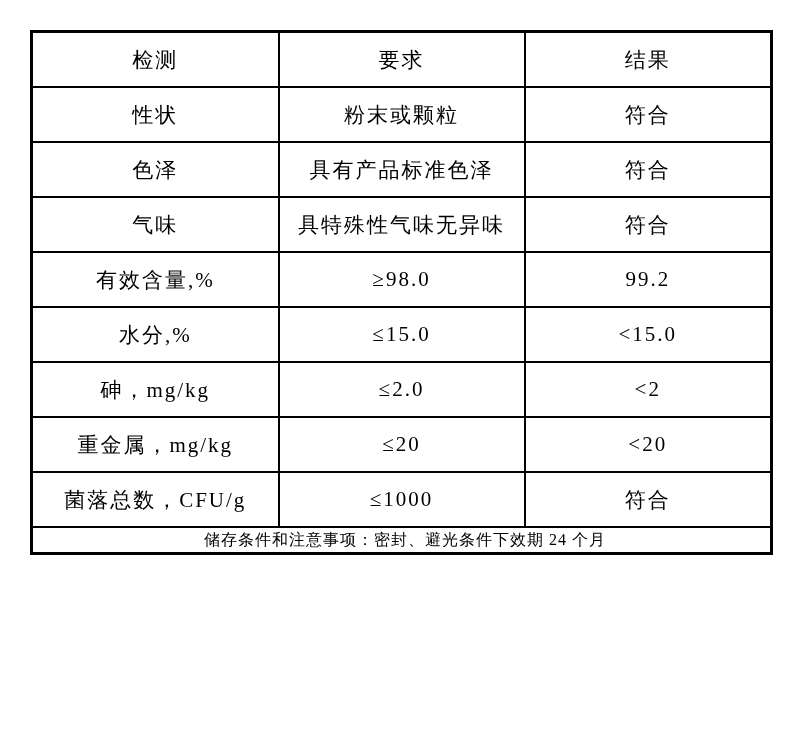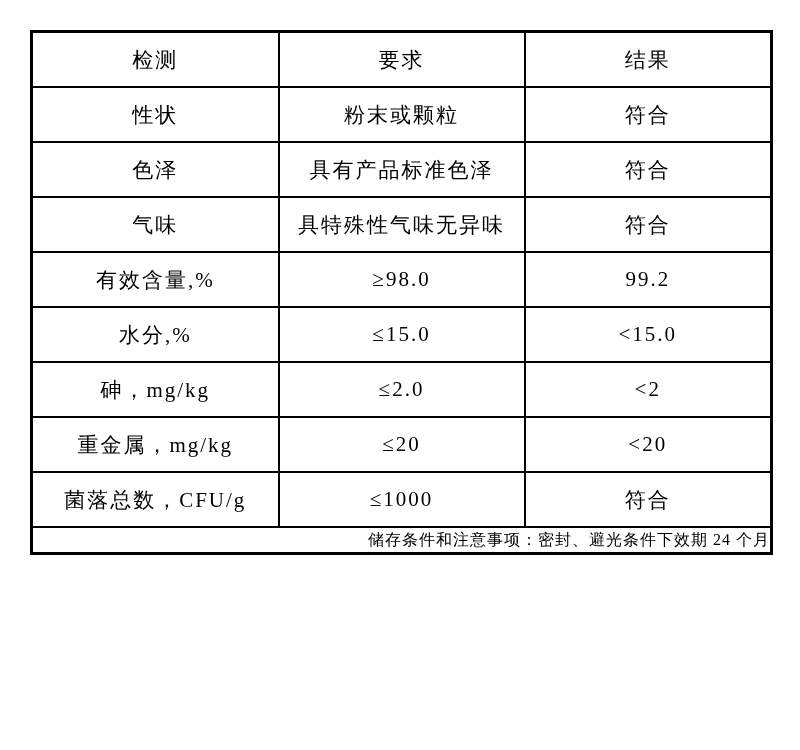--- a/index.html
+++ b/index.html
@@ -35,21 +35,21 @@
     font-size: 21px;
     height: 53px;
     padding: 0;
     letter-spacing: 2px;
     overflow: hidden;
     white-space: nowrap;
   }
   .qc-table tfoot td {
     height: 24px;
     font-size: 16px;
-    text-align: right;
+    text-align: center;
     padding-left: 7px;
     letter-spacing: 1px;
   }
 </style>
 </head>
 <body>
 
 <table class="qc-table">
   <colgroup>
     <col class="c1">

